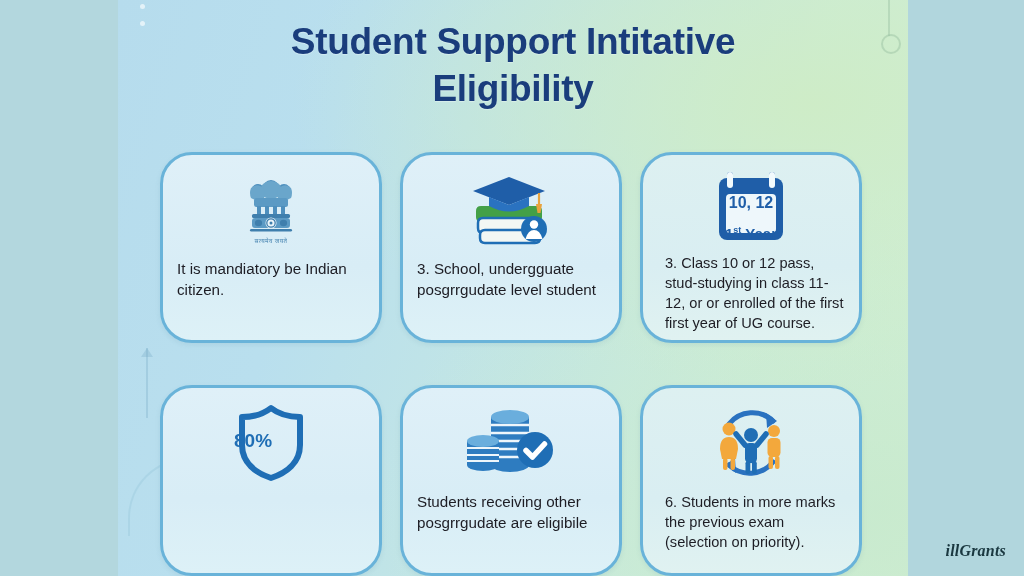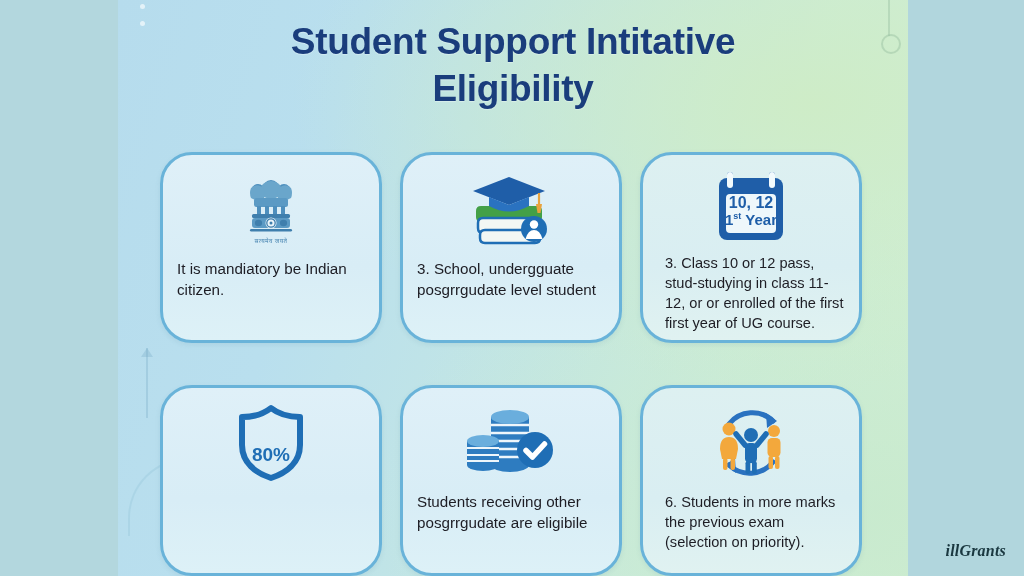--- a/index.html
+++ b/index.html
@@ -267,37 +267,37 @@
             <svg width="80" height="76" viewBox="0 0 80 76" aria-hidden="true" style="position:absolute;left:0;top:0;">
               <rect x="16" y="3" width="6" height="16" rx="3" fill="#1f5ea8"></rect>
               <rect x="58" y="3" width="6" height="16" rx="3" fill="#1f5ea8"></rect>
               <rect x="8" y="9" width="64" height="62" rx="8" fill="#1f5ea8"></rect>
               <rect x="15" y="25" width="50" height="39" rx="4" fill="#eef7fb"></rect>
               <rect x="16" y="3" width="6" height="16" rx="3" fill="#f2fafd"></rect>
               <rect x="58" y="3" width="6" height="16" rx="3" fill="#f2fafd"></rect>
             </svg>
             <div style="position:absolute;left:0;top:26px;width:80px;text-align:center;color:#1f5ea8;font-weight:bold;line-height:1.05;">
               <div style="font-size:16px;">10, 12</div>
-              <div style="font-size:15px;margin-top:0;">
+              <div style="font-size:15px;margin-top:14px;">
                 <span>1</span><sup style="font-size:9px;">st</sup>
                 <span>Year</span>
               </div>
             </div>
           </div>
         </div>
         <div class="card-text sm">3. Class 10 or 12 pass, stud-studying in class 11-12, or or enrolled of the first first year of UG course.</div>
       </div>
 
       <div class="card">
         <div class="icon-wrap">
           <div style="position:relative;width:74px;height:78px;">
             <svg width="74" height="78" viewBox="0 0 74 78" aria-hidden="true" style="position:absolute;left:0;top:0;">
               <path d="M37 4 C27 12 14 13 8 13 v28 c0 18 14 28 29 33 c15 -5 29 -15 29 -33 V13 c-6 0 -19 -1 -29 -9z" fill="none" stroke="#1f6eb5" stroke-width="6" stroke-linejoin="round"></path>
             </svg>
-            <div style="position:absolute;left:0;top:40px;width:74px;text-align:center;color:#1f6eb5;font-weight:bold;font-size:19px;">80%</div>
+            <div style="position:absolute;left:0;top:26px;width:74px;color:#1f6eb5;font-weight:bold;font-size:19px;">80%</div>
           </div>
         </div>
       </div>
 
       <div class="card">
         <div class="icon-wrap">
           <svg width="92" height="76" viewBox="0 0 92 76" aria-hidden="true">
 
             <g>
               <rect x="26" y="12" width="38" height="48" fill="#2e7cc0"></rect>

